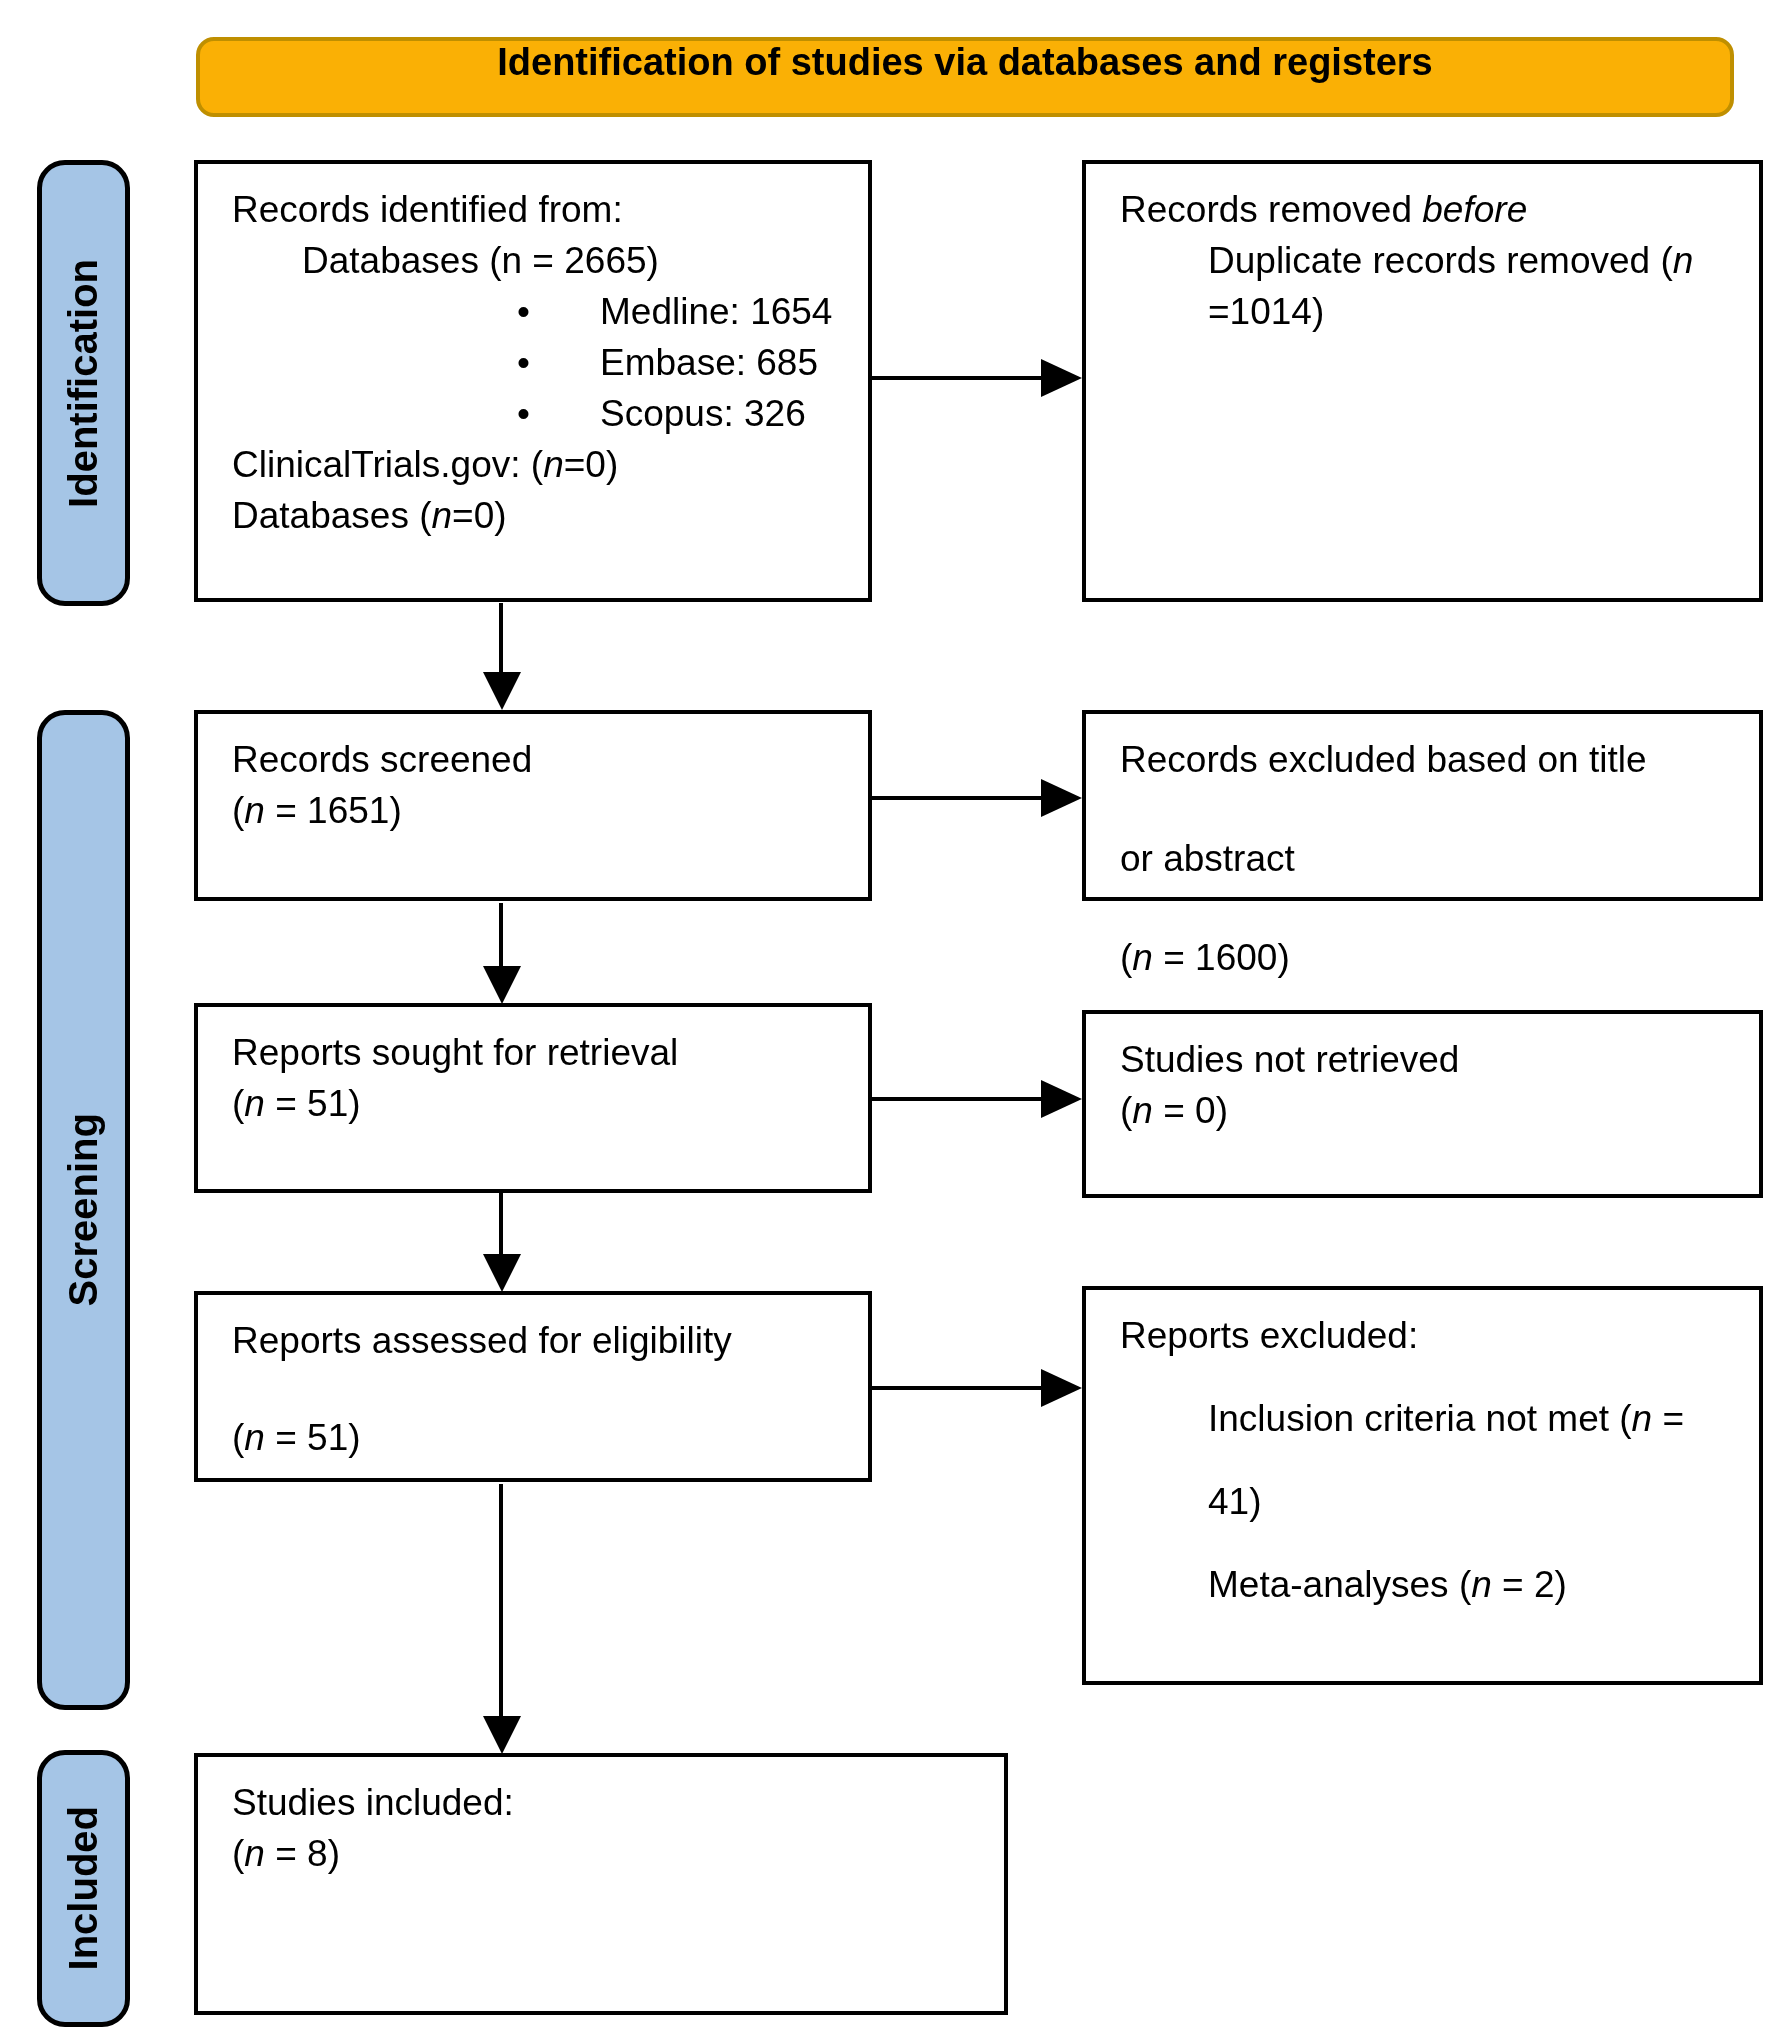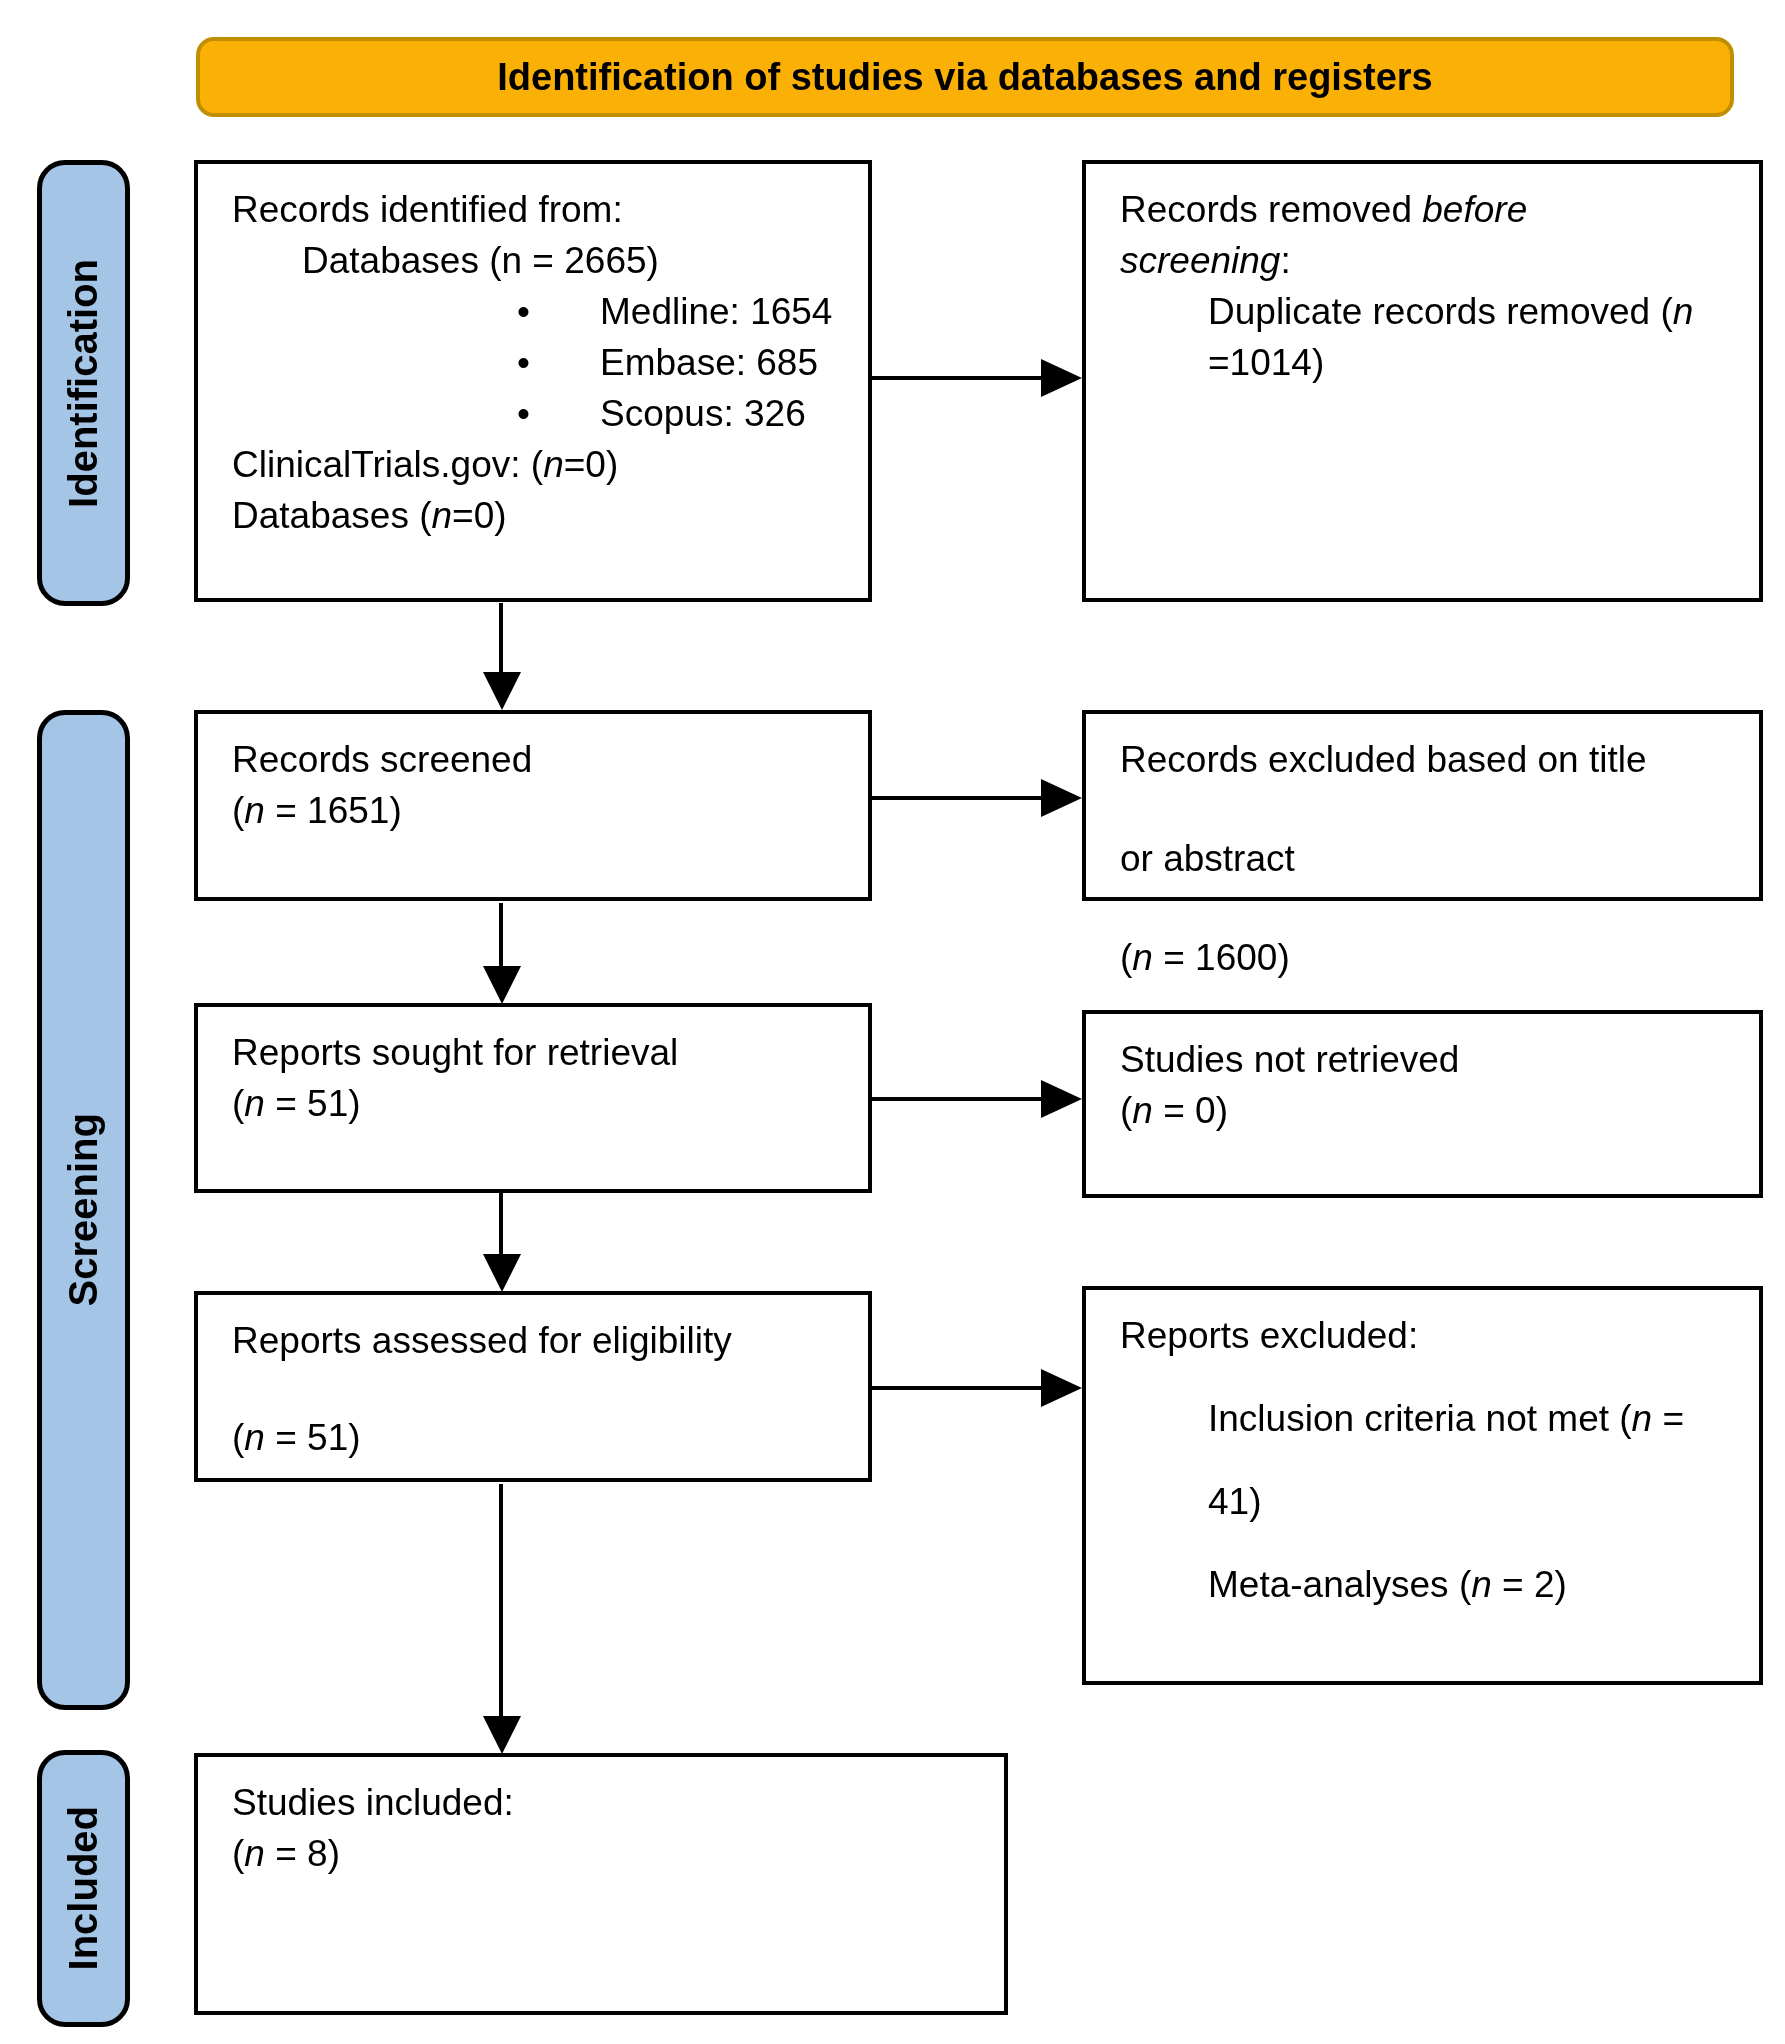--- a/index.html
+++ b/index.html
@@ -14,21 +14,21 @@
   }
 
   
   .header {
     position: absolute;
     left: 196px; top: 37px; width: 1538px; height: 80px;
     background: var(--header-fill, #FAB005);
     border: 4.9px solid var(--header-border, #BF8F00);
     border-radius: 18px;
     box-sizing: border-box;
-    display: flex; align-items: center; justify-content: center;
+    display: flex; justify-content: center;
     font-weight: bold; font-size: 38px;
   }
 
   
   .stage {
     position: absolute;
     left: 37px; width: 93px;
     background: var(--stage-fill, #A5C5E6);
     border: 5.7px solid #000;
     border-radius: 28px;
@@ -124,21 +124,20 @@
       <div class="line"><span>Records identified from:</span></div>
       <div class="line indent-1"><span>Databases (n = 2665)</span></div>
       <div class="line bulleted"><span class="bullet-dot">•</span><span>Medline: 1654</span></div>
       <div class="line bulleted"><span class="bullet-dot">•</span><span>Embase: 685</span></div>
       <div class="line bulleted"><span class="bullet-dot">•</span><span>Scopus: 326</span></div>
       <div class="line"><span>ClinicalTrials.gov: (</span><span class="it">n</span><span>=0)</span></div>
       <div class="line"><span>Databases (</span><span class="it">n</span><span>=0)</span></div>
     </div>
   <div class="box" id="box-r1">
       <div class="line"><span>Records removed </span><span class="it">before</span></div>
-      <div class="line"><span class="it">screening</span><span>:</span></div>
       <div class="line indent-2"><span>Duplicate records removed (</span><span class="it">n</span></div>
       <div class="line indent-2"><span>=1014)</span></div>
     </div>
   <div class="box" id="box-l2">
       <div class="line"><span>Records screened</span></div>
       <div class="line"><span>(</span><span class="it">n</span><span> = 1651)</span></div>
     </div>
   <div class="box" id="box-r2">
       <div class="line"><span>Records excluded based on title</span></div>
       <div class="line"><span>or abstract</span></div>

